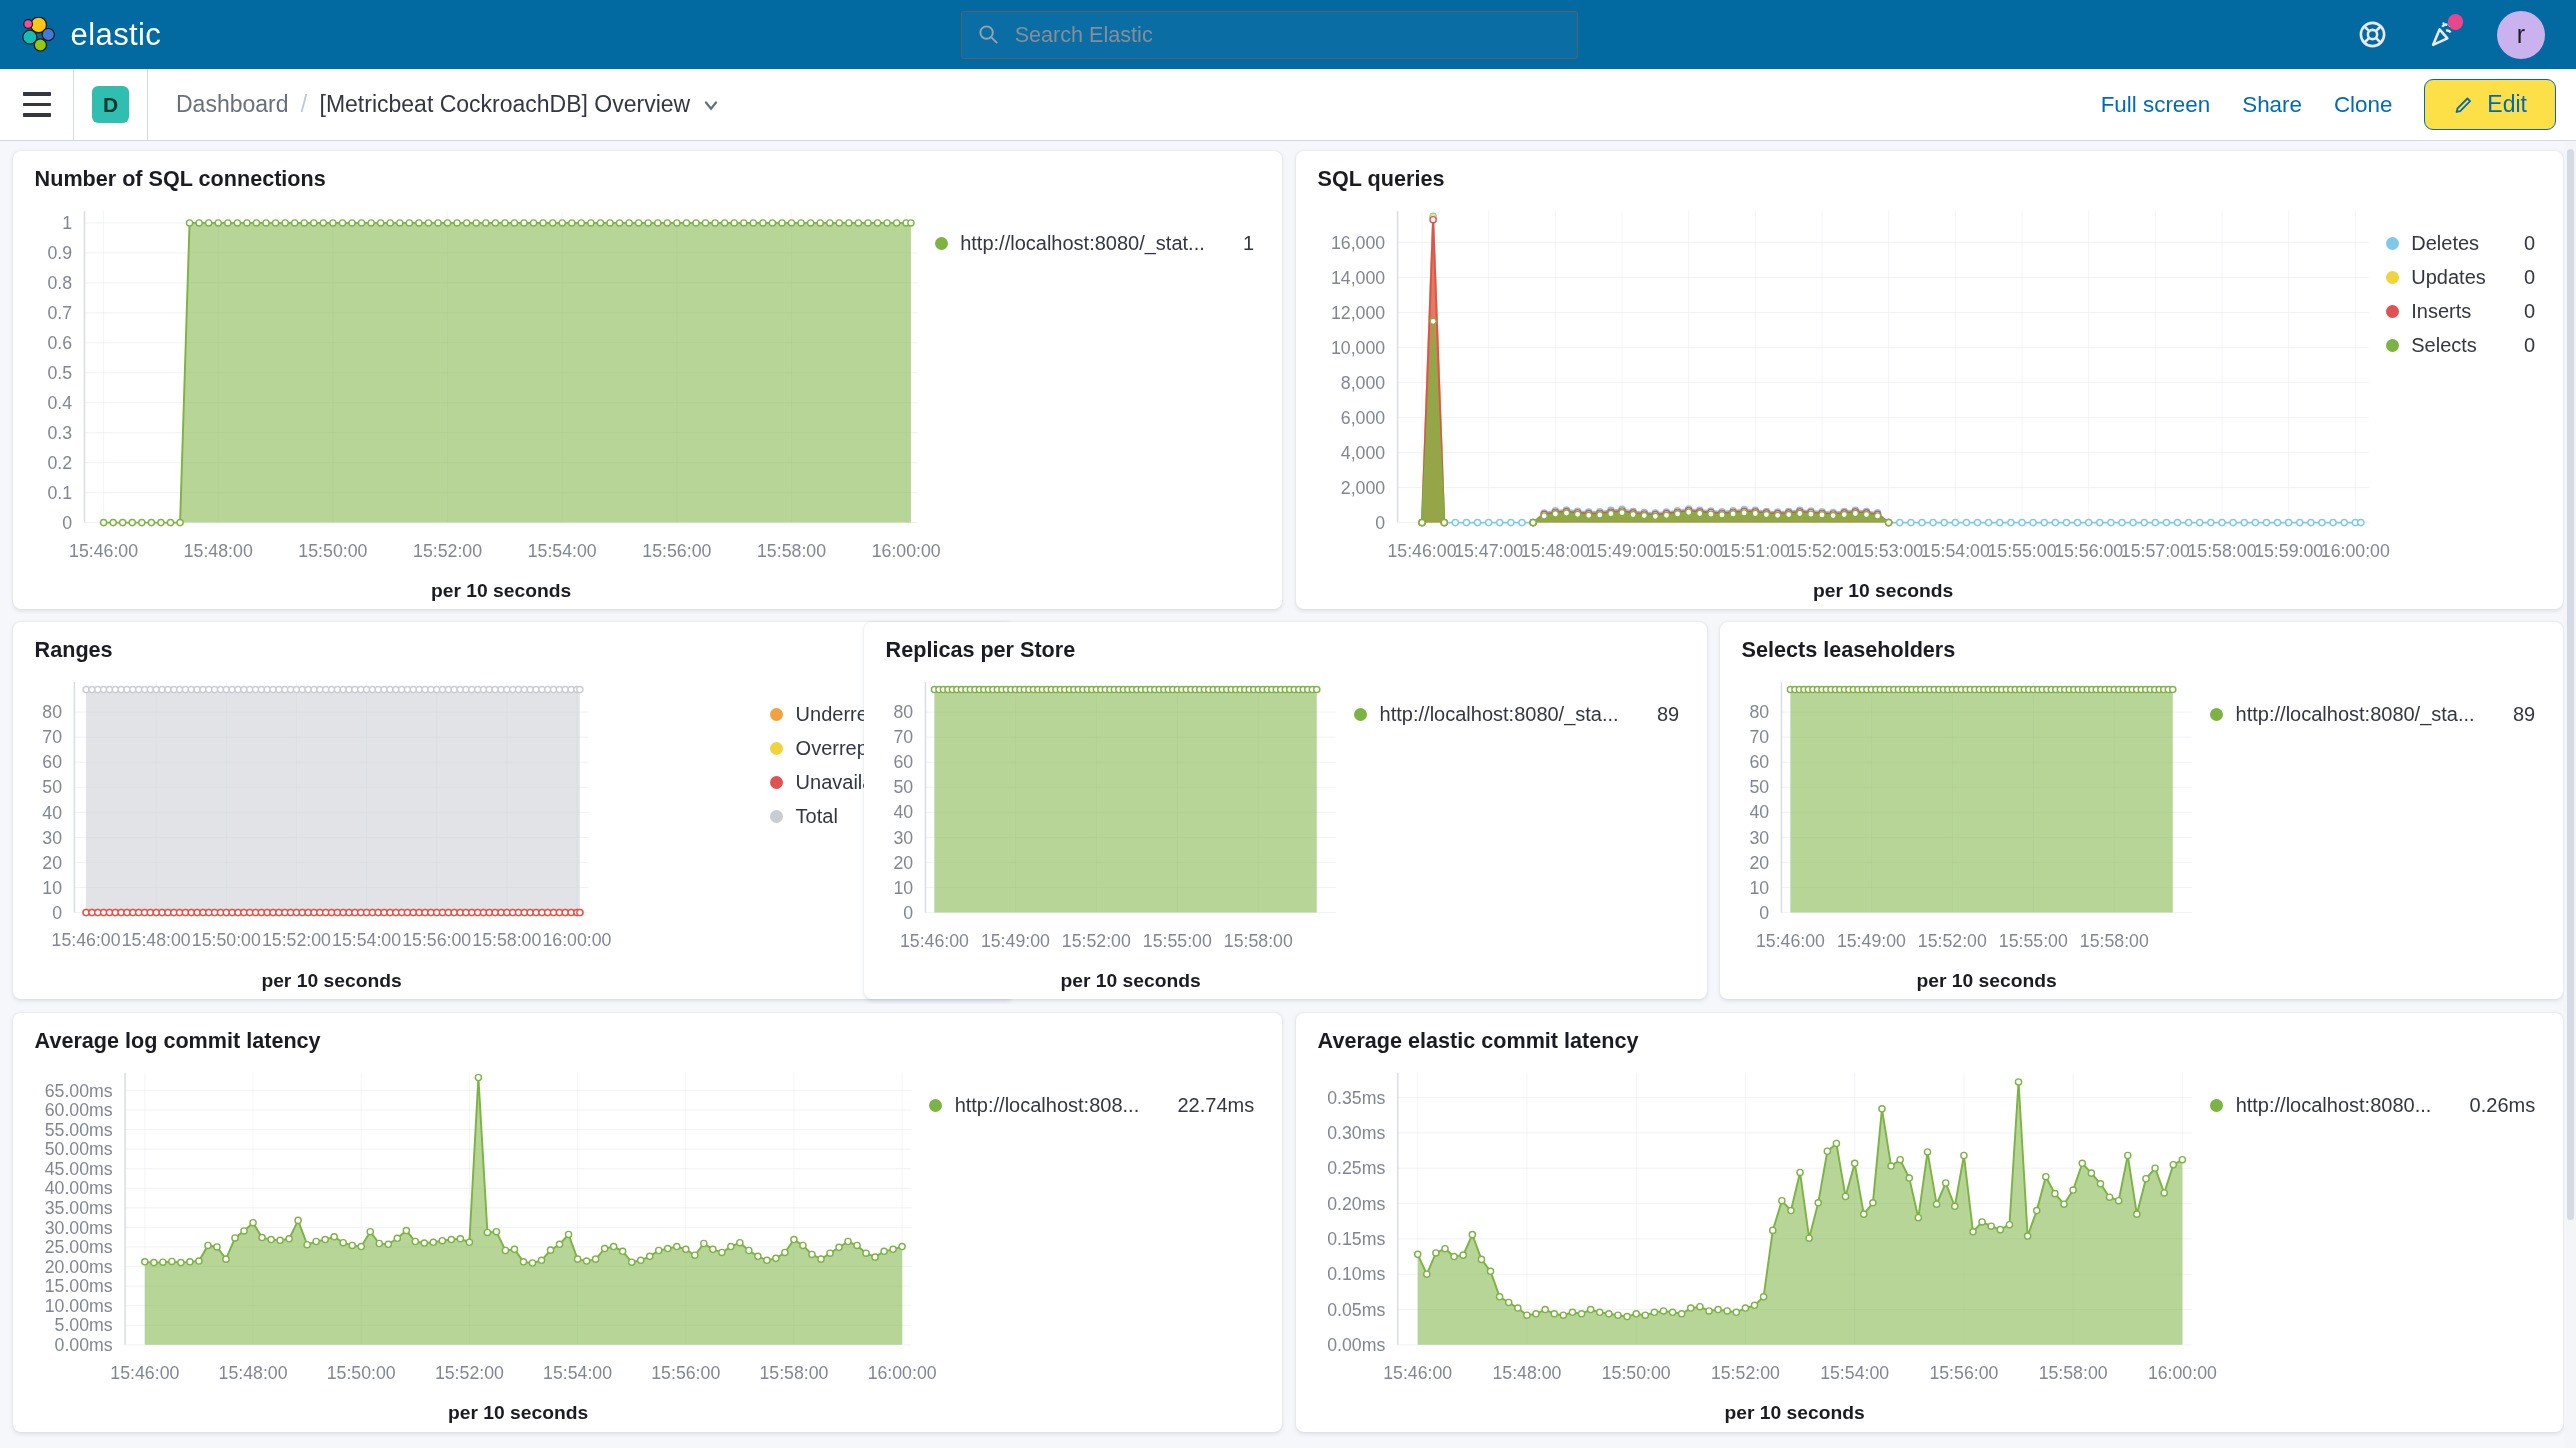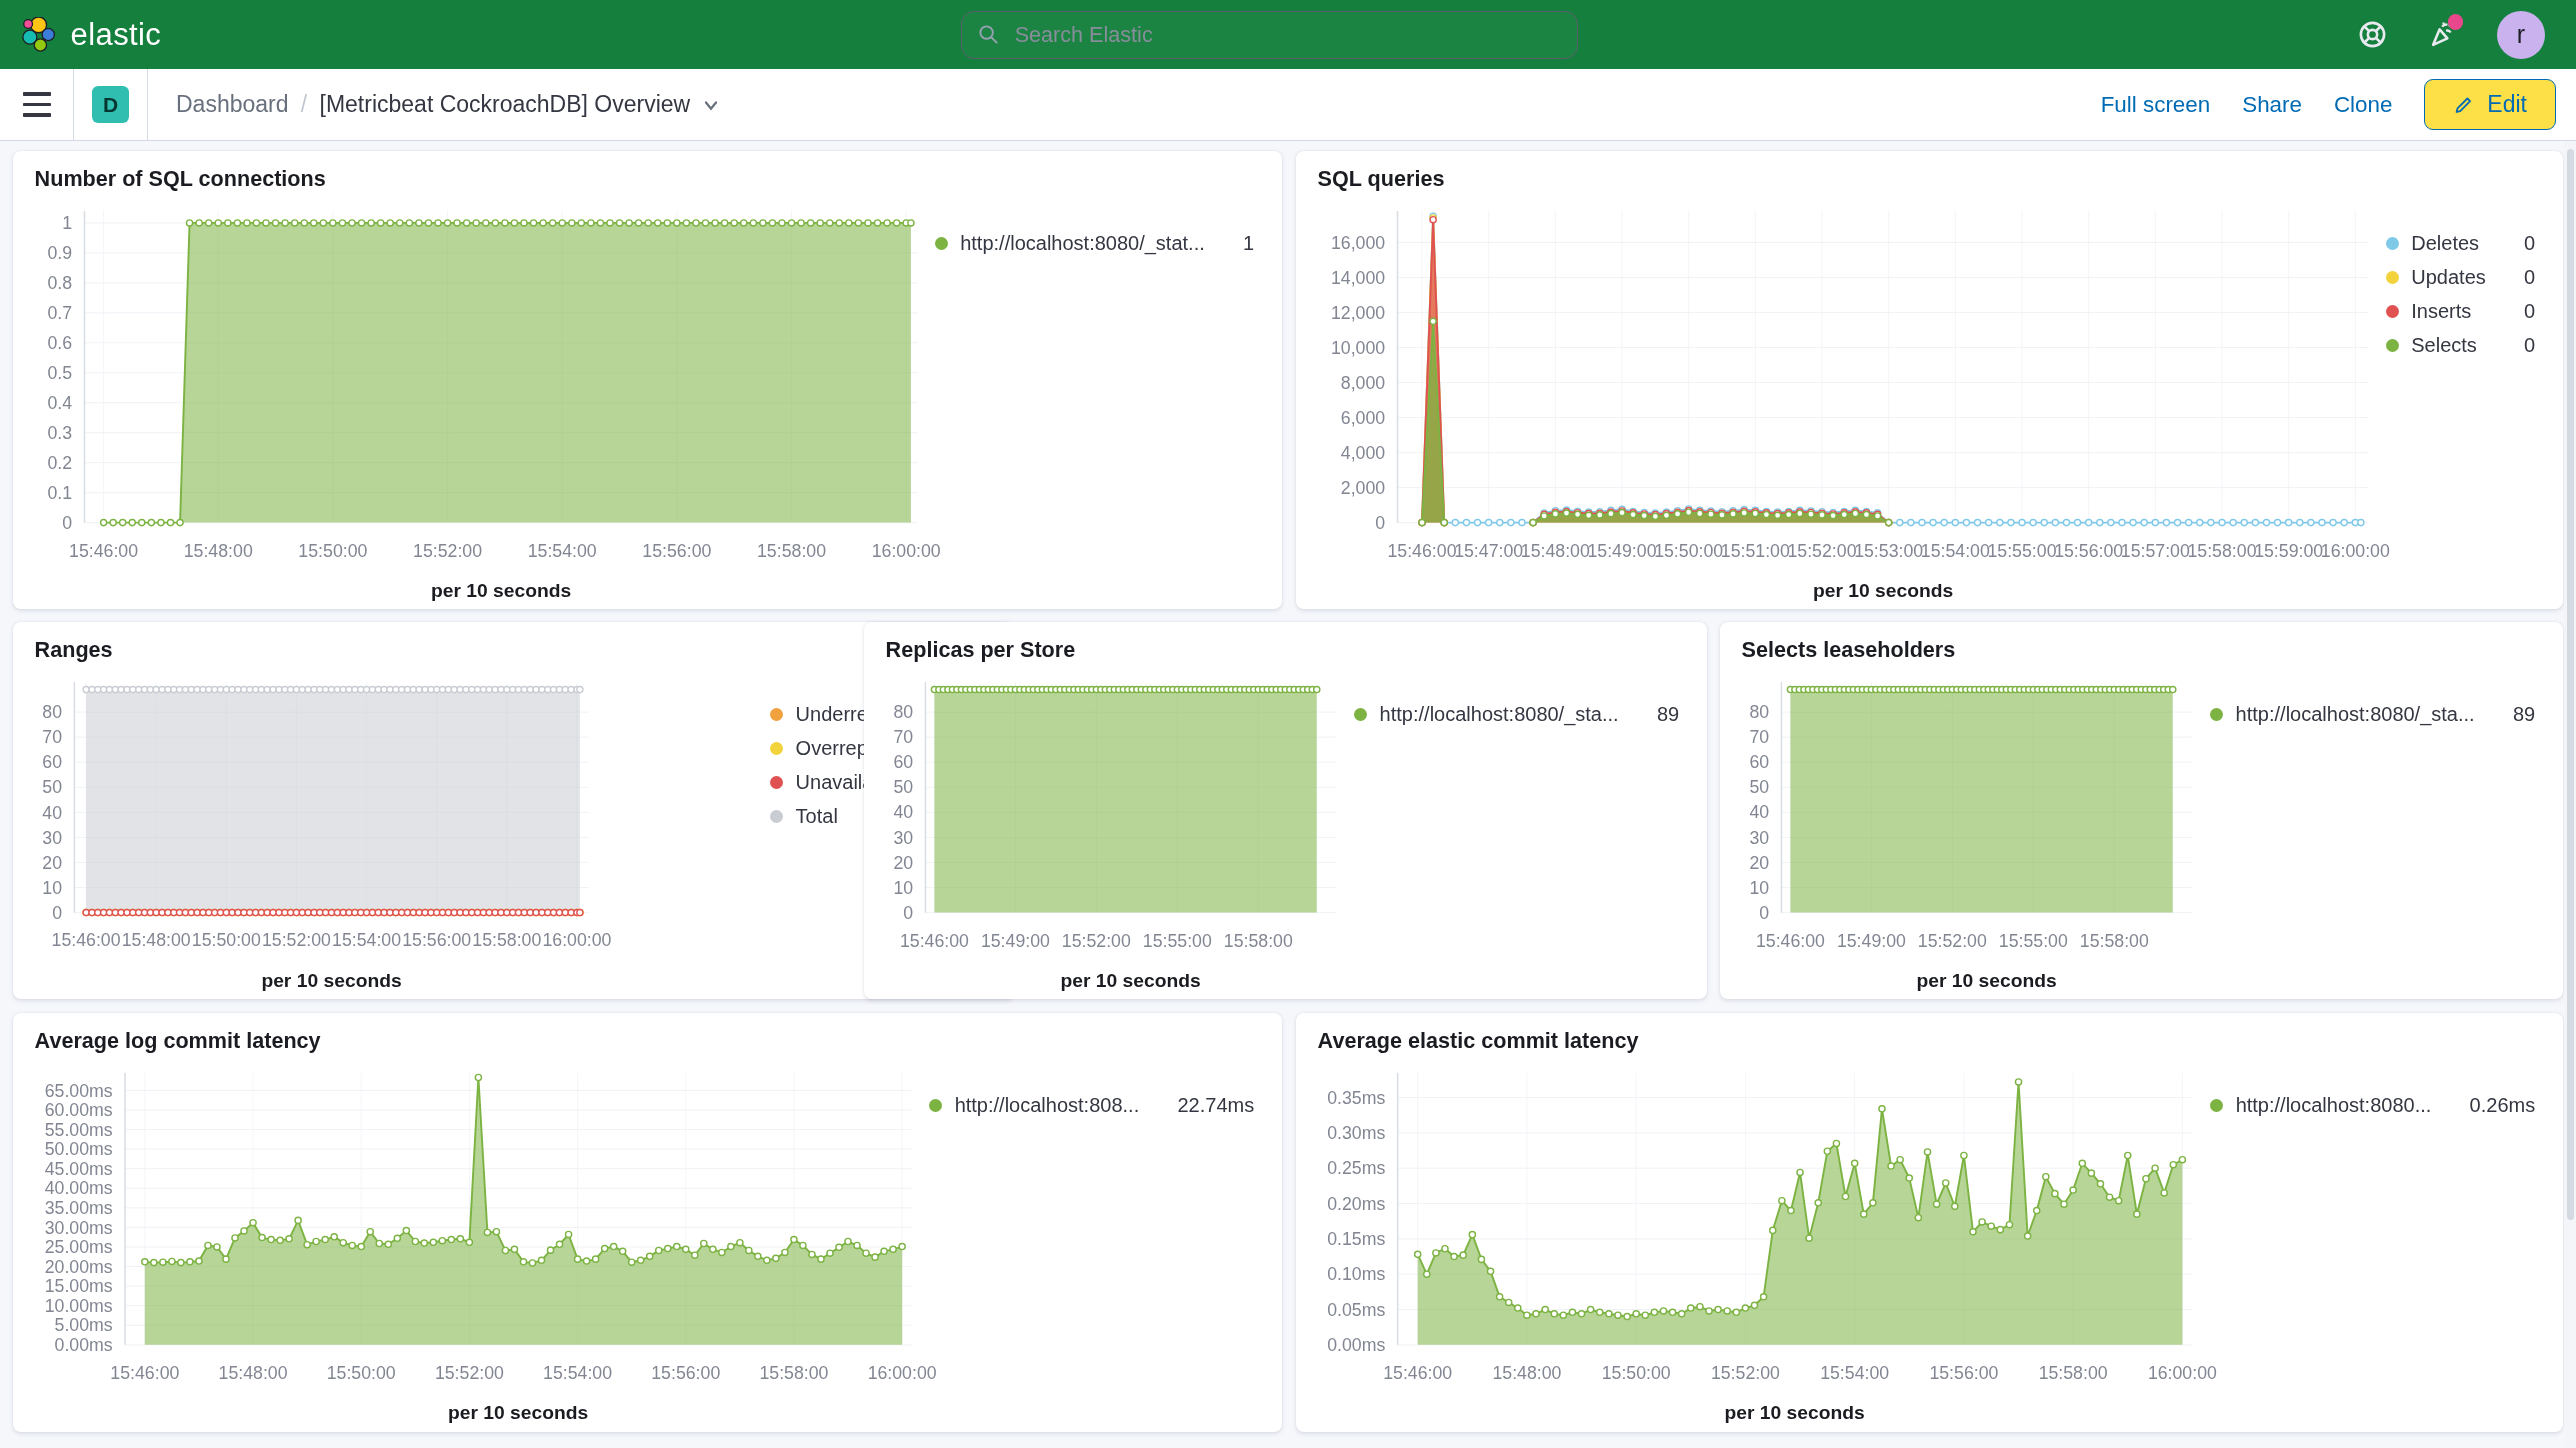--- a/index.html
+++ b/index.html
@@ -4,25 +4,25 @@
 <style>
   * { box-sizing: border-box; }
   html,body { margin:0; padding:0; }
   body {
     width:2576px; height:1448px; position:relative; overflow:hidden;
     background:#F5F7FB; font-family:"Liberation Sans", sans-serif; color:#343741;
   }
   svg { font-family:"Liberation Sans", sans-serif; }
 
   
-  .header { position:absolute; top:0; left:0; right:0; height:69px; background:#15803d; z-index:5; }
+  .header { position:absolute; top:0; left:0; right:0; height:69px; background:#0369a1; z-index:5; }
   .brand { position:absolute; left:21.6px; top:0; height:69px; display:flex; align-items:center; gap:14px; }
   .brand-text { color:#FFFFFF; font-size:31px; font-weight:500; letter-spacing:0.4px; }
   .search-wrap { position:absolute; left:961px; top:10.8px; width:617px; height:48px;
-    border:0.8px solid #5A5E6B; border-radius:13px; background:rgba(255,255,255,.03);
+    border:0.8px solid #5A5E6B; border-radius:3px; background:rgba(255,255,255,.03);
     display:flex; align-items:center; gap:12.3px; padding:0 15.4px; }
   .search-wrap input { flex:1; border:none; outline:none; background:transparent;
     font-size:21.6px; color:#D6D9E0; font-family:inherit; }
   .search-wrap input::placeholder { color:#878D99; }
   .header-right { position:absolute; right:31px; top:0; height:69px; display:flex; align-items:center; gap:37px; }
   .hicon { position:relative; width:34px; height:34px; display:flex; align-items:center; justify-content:center; cursor:pointer; }
   .notif-dot { position:absolute; top:-3.1px; right:-3.1px; width:15.4px; height:15.4px; border-radius:50%; background:#E8488B; }
   .avatar { width:48px; height:48px; border-radius:50%; background:#C9B2EE; color:#1D1E24;
     display:flex; align-items:center; justify-content:center; font-size:25px; cursor:pointer; }
 

